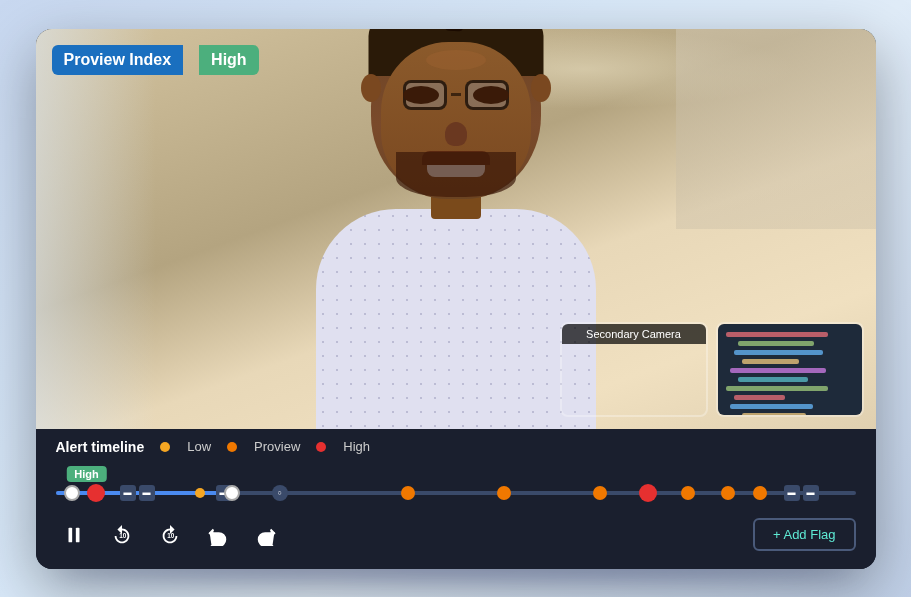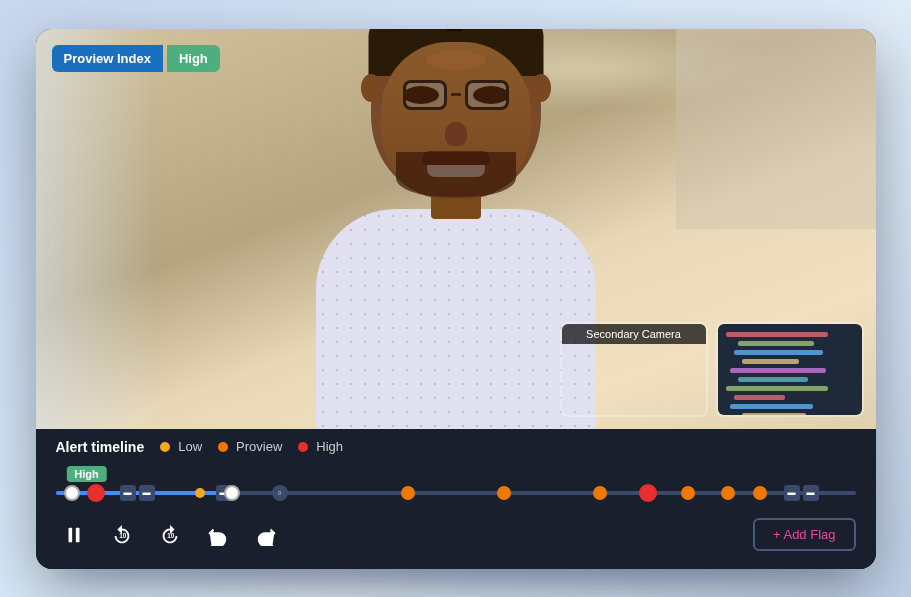--- a/index.html
+++ b/index.html
@@ -66,24 +66,24 @@
       background-color: #d8d8e8;
     }
 
     
     .proview-badge {
       position: absolute;
       top: 16px;
       left: 16px;
       display: flex;
       align-items: center;
-      gap: 4px;
+      gap: 16px;
       border-radius: 6px;
       overflow: hidden;
-      font-size: 13px;
+      font-size: 16px;
       font-weight: 600;
       z-index: 10;
     }
 
     .proview-label {
       background: #1a6fbf;
       color: white;
       padding: 6px 12px;
     }
 
@@ -166,21 +166,21 @@
 
     .alert-timeline-label {
       font-weight: 700;
       color: white;
       font-size: 14px;
     }
 
     .legend-item {
       display: flex;
       align-items: center;
-      gap: 8px;
+      gap: 17px;
       font-size: 13px;
       color: #ccc;
     }
 
     .legend-dot {
       width: 10px;
       height: 10px;
       border-radius: 50%;
     }
 
@@ -288,21 +288,21 @@
     }
 
     .controls-center {
       display: flex;
       align-items: center;
     }
 
     .add-flag-btn {
       background: none;
       border: 2px solid #4a5a7a;
-      color: #ec4899;
+      color: #5eead4;
       padding: 7px 18px;
       border-radius: 6px;
       font-size: 13px;
       cursor: pointer;
       display: flex;
       align-items: center;
       gap: 6px;
     }
 
     .controls-right {

